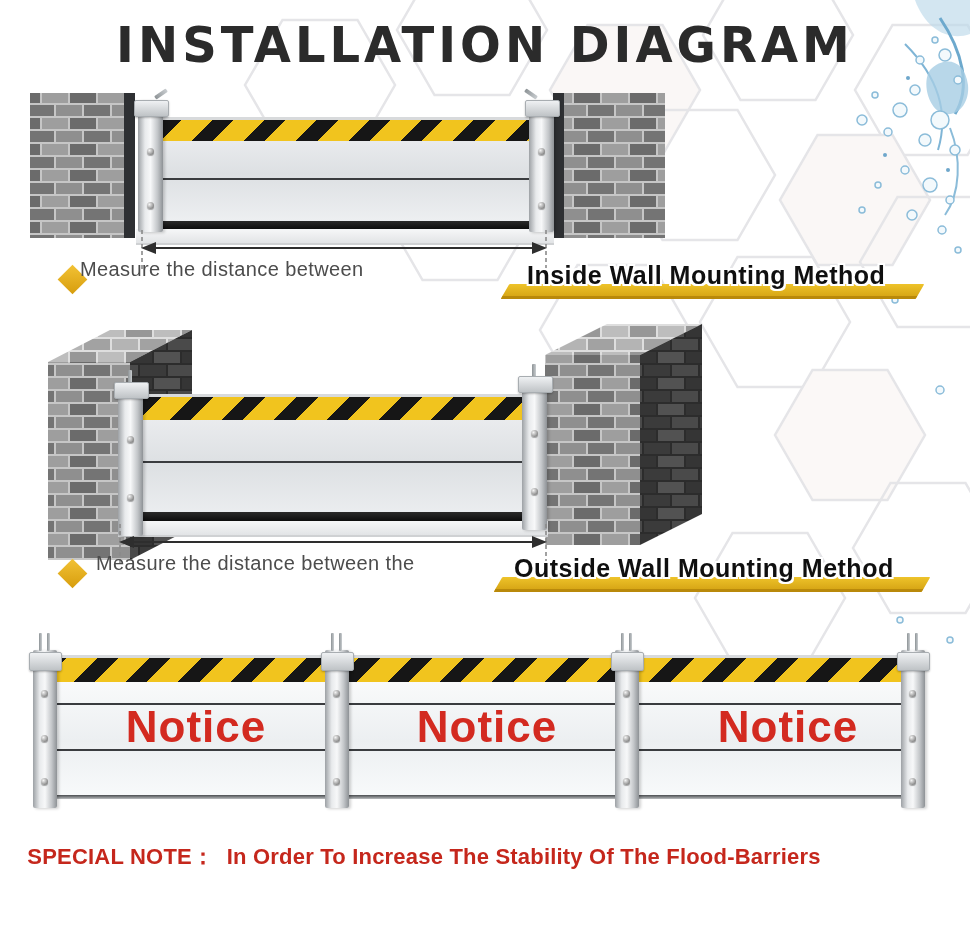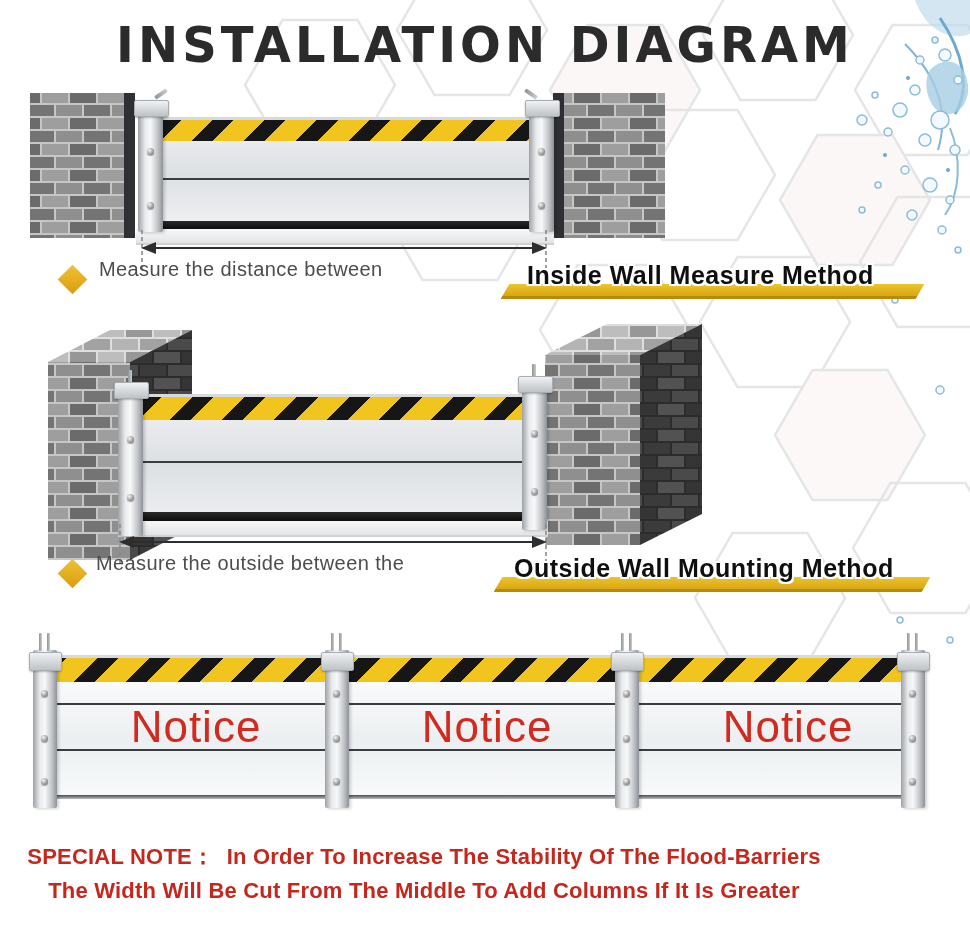--- a/index.html
+++ b/index.html
@@ -42,21 +42,21 @@
   .banner{
     height:15px;background:linear-gradient(180deg,#eec32a,#d2a011);
     transform:skewX(-30deg);border-radius:1px;box-shadow:inset 0 -3px 0 #b9890a;
   }
   .banner-text{
     font-weight:bold;font-size:25px;color:#0f0f0f;white-space:nowrap;letter-spacing:.5px;
     text-shadow:-2px -2px 0 #fff,0 -2px 0 #fff,2px -2px 0 #fff,-2px 0 0 #fff,2px 0 0 #fff,-2px 2px 0 #fff,0 2px 0 #fff,2px 2px 0 #fff;
   }
   
   .notice{
-    font-weight:normal;font-size:44px;letter-spacing:1px;color:#d32a20;
+    font-weight:bold;font-size:44px;letter-spacing:1px;color:#d32a20;
     transform:translateX(-50%);white-space:nowrap;
   }
   
   .special-line{
     width:848px;text-align:center;font-weight:bold;font-size:22px;
     color:#c5271c;white-space:pre;letter-spacing:.2px;
   }
   .measure-svg{position:absolute;}
 </style>
 </head>
@@ -188,26 +188,26 @@
 
   <svg class="measure-svg" style="left:128px;top:226px" width="432" height="48">
     <line x1="14" y1="4" x2="14" y2="44" stroke="#8a8a8a" stroke-width="1.6" stroke-dasharray="4 3"></line>
     <line x1="418" y1="4" x2="418" y2="44" stroke="#8a8a8a" stroke-width="1.6" stroke-dasharray="4 3"></line>
     <line x1="24" y1="22" x2="408" y2="22" stroke="#2e2e2e" stroke-width="2"></line>
     <polygon points="13,22 28,16 28,28" fill="#2e2e2e"></polygon>
     <polygon points="419,22 404,16 404,28" fill="#2e2e2e"></polygon>
   </svg>
 
   <div class="abs diamond" style="left:62px;top:269px"></div>
-  <div class="abs note-text" style="left:99px;top:258px">
+  <div class="abs note-text" style="left:80px;top:258px">
     <div>Measure the distance between</div>
   </div>
 
   <div class="abs banner" style="left:505px;top:284px;width:415px"></div>
-  <div class="abs banner-text" style="left:527px;top:261px">Inside Wall Measure Method</div>
+  <div class="abs banner-text" style="left:527px;top:261px">Inside Wall Mounting Method</div>
 
   <div class="abs panel" style="left:140px;top:394px;width:385px;height:127px"></div>
   <div class="abs hazard" style="left:140px;top:394px;width:385px;height:23px"></div>
   <div class="abs seam" style="left:140px;top:461px;width:385px"></div>
   <div class="abs darkstrip" style="left:140px;top:512px;width:385px;height:9px"></div>
   <div class="abs sill" style="left:118px;top:521px;width:430px;height:14px"></div>
 
   <div class="abs post" style="left:118px;top:384px;width:25px;height:152px">
     <div class="abs pin" style="left:10px;top:-14px;width:4px;height:16px"></div>
     <div class="abs bracket" style="left:-4px;top:-2px;width:33px;height:15px"></div>
@@ -224,21 +224,21 @@
   <svg class="measure-svg" style="left:106px;top:520px" width="456" height="50">
     <line x1="14" y1="4" x2="14" y2="46" stroke="#8a8a8a" stroke-width="1.6" stroke-dasharray="4 3"></line>
     <line x1="440" y1="4" x2="440" y2="46" stroke="#8a8a8a" stroke-width="1.6" stroke-dasharray="4 3"></line>
     <line x1="24" y1="22" x2="430" y2="22" stroke="#2e2e2e" stroke-width="2"></line>
     <polygon points="13,22 28,16 28,28" fill="#2e2e2e"></polygon>
     <polygon points="441,22 426,16 426,28" fill="#2e2e2e"></polygon>
   </svg>
 
   <div class="abs diamond" style="left:62px;top:563px"></div>
   <div class="abs note-text" style="left:96px;top:552px">
-    <div>Measure the outside between the</div>
+    <div>Measure the distance between the</div>
   </div>
 
   <div class="abs banner" style="left:498px;top:577px;width:428px"></div>
   <div class="abs banner-text" style="left:514px;top:554px">Outside Wall Mounting Method</div>
 
   <div class="abs panel-white" style="left:45px;top:655px;width:880px;height:143px"></div>
   <div class="abs hazard" style="left:45px;top:655px;width:880px;height:24px"></div>
   <div class="abs seam" style="left:45px;top:703px;width:880px"></div>
   <div class="abs seam" style="left:45px;top:749px;width:880px"></div>
   <div class="abs" style="left:45px;top:795px;width:880px;height:4px;background:linear-gradient(180deg,#4a4d50,#babdbf)"></div>
@@ -276,15 +276,14 @@
     <div class="abs pin" style="left:14px;top:-17px;width:3px;height:18px"></div>
     <div class="abs bracket" style="left:-4px;top:2px;width:31px;height:17px"></div>
     <div class="abs screw" style="left:8px;top:40px"></div>
     <div class="abs screw" style="left:8px;top:85px"></div>
     <div class="abs screw" style="left:8px;top:128px"></div>
   </div>
 
   <div id="title" class="abs">INSTALLATION DIAGRAM</div>
 
   <div class="abs special-line" style="left:0;top:842px">SPECIAL NOTE：  In Order To Increase The Stability Of The Flood-Barriers</div>
-  <div class="abs special-line" style="left:0;top:878px">The Width Will Be Cut From The Middle To Add Columns If It Is Greater</div>
 
 </div>
 
 </body></html>

